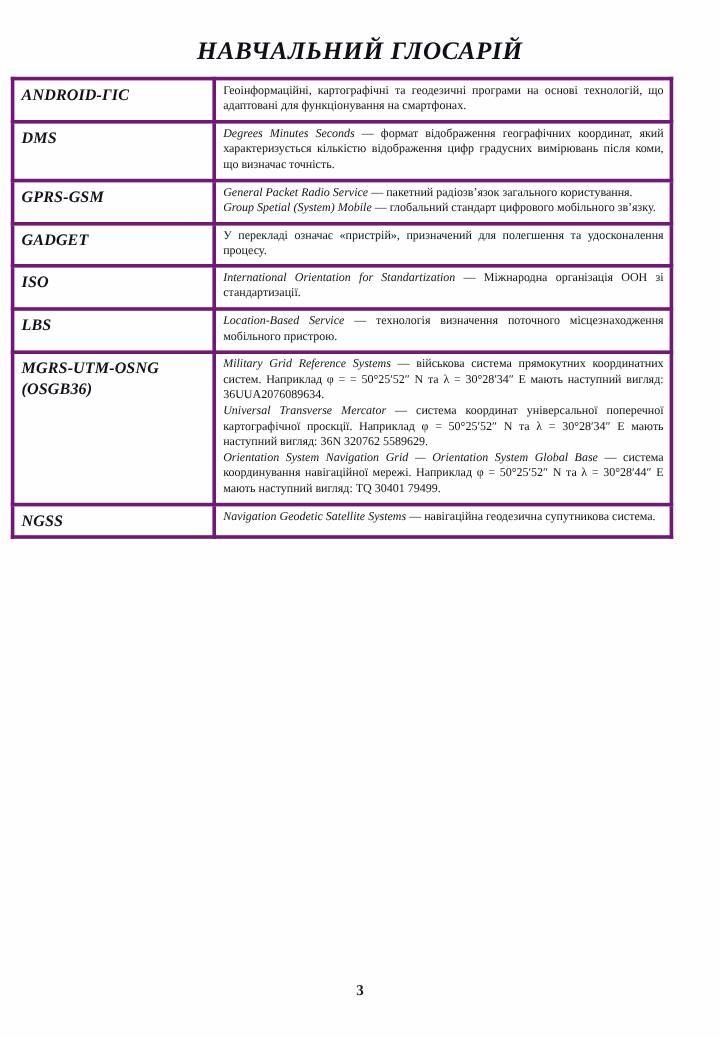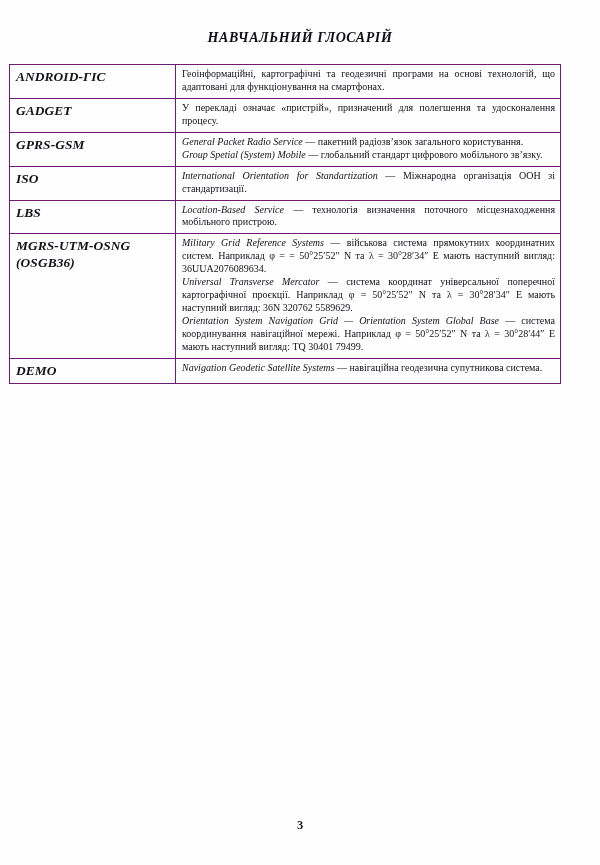--- a/index.html
+++ b/index.html
@@ -21,34 +21,34 @@
     background: #fefefe;
   }
   .doc-title {
     position: absolute;
     top: 30px;
     left: 0;
     width: 600px;
     text-align: center;
     font-weight: bold;
     font-style: italic;
-    font-size: 14px;
+    font-size: 21px;
     letter-spacing: 0.6px;
     color: #0f0f18;
   }
   .glossary-table {
     position: absolute;
     left: 9px;
     top: 64px;
     width: 552px;
     border-collapse: collapse;
     table-layout: fixed;
   }
   .glossary-table td {
-    border: 1px solid #701a75;
+    border: 3px solid #701a75;
     vertical-align: top;
     padding: 3px 5px 4px 6px;
   }
   .glossary-table td.term {
     width: 154px;
     font-weight: bold;
     font-style: italic;
     font-size: 13.4px;
     line-height: 1.27;
     letter-spacing: 0.1px;
@@ -87,30 +87,36 @@
 
   <table class="glossary-table">
     <tbody>
         <tr>
           <td class="term">ANDROID-ГІС</td>
           <td class="definition">
             <p><span>Геоінформаційні, картографічні та геодезичні програми на основі технологій, що адаптовані для функціонування на смартфонах.</span></p>
           </td>
         </tr>
         <tr>
-          <td class="term">GADGET</td>
+          <td class="term">DMS</td>
           <td class="definition">
-            <p><span>У перекладі означає «пристрій», призначений для полегшення та удосконалення процесу.</span></p>
+            <p><span class="en">Degrees Minutes Seconds</span><span> — формат відображення географічних координат, який характеризується кількістю відображення цифр градусних вимірювань після коми, що визначає точність.</span></p>
           </td>
         </tr>
         <tr>
           <td class="term">GPRS-GSM</td>
           <td class="definition">
             <p><span class="en">General Packet Radio Service</span><span> — пакетний радіозв’язок загального користування.</span></p>
             <p><span class="en">Group Spetial (System) Mobile</span><span> — глобальний стандарт цифрового мобільного зв’язку.</span></p>
+          </td>
+        </tr>
+        <tr>
+          <td class="term">GADGET</td>
+          <td class="definition">
+            <p><span>У перекладі означає «пристрій», призначений для полегшення та удосконалення процесу.</span></p>
           </td>
         </tr>
         <tr>
           <td class="term">ISO</td>
           <td class="definition">
             <p><span class="en">International Orientation for Standartization</span><span> — Міжнародна організація ООН зі стандартизації.</span></p>
           </td>
         </tr>
         <tr>
           <td class="term">LBS</td>
@@ -121,21 +127,21 @@
         <tr>
           <td class="term">MGRS-UTM-OSNG
 (OSGB36)</td>
           <td class="definition">
             <p><span class="en">Military Grid Reference Systems</span><span> — військова система прямокутних координатних систем. Наприклад φ = = 50°25′52″ N та λ = 30°28′34″ E мають наступний вигляд: 36UUA2076089634.</span></p>
             <p><span class="en">Universal Transverse Mercator</span><span> — система координат універсальної поперечної картографічної проєкції. Наприклад φ = 50°25′52″ N та λ = 30°28′34″ E мають наступний вигляд: 36N 320762 5589629.</span></p>
             <p><span class="en">Orientation System Navigation Grid — Orientation System Global Base</span><span> — система координування навігаційної мережі. Наприклад φ = 50°25′52″ N та λ = 30°28′44″ E мають наступний вигляд: TQ 30401 79499.</span></p>
           </td>
         </tr>
         <tr>
-          <td class="term">DEMO</td>
+          <td class="term">NGSS</td>
           <td class="definition">
             <p><span class="en">Navigation Geodetic Satellite Systems</span><span> — навігаційна геодезична супутникова система.</span></p>
           </td>
         </tr>
       </tbody>
   </table>
 
   <div class="page-number">3</div>
 
 </div>

